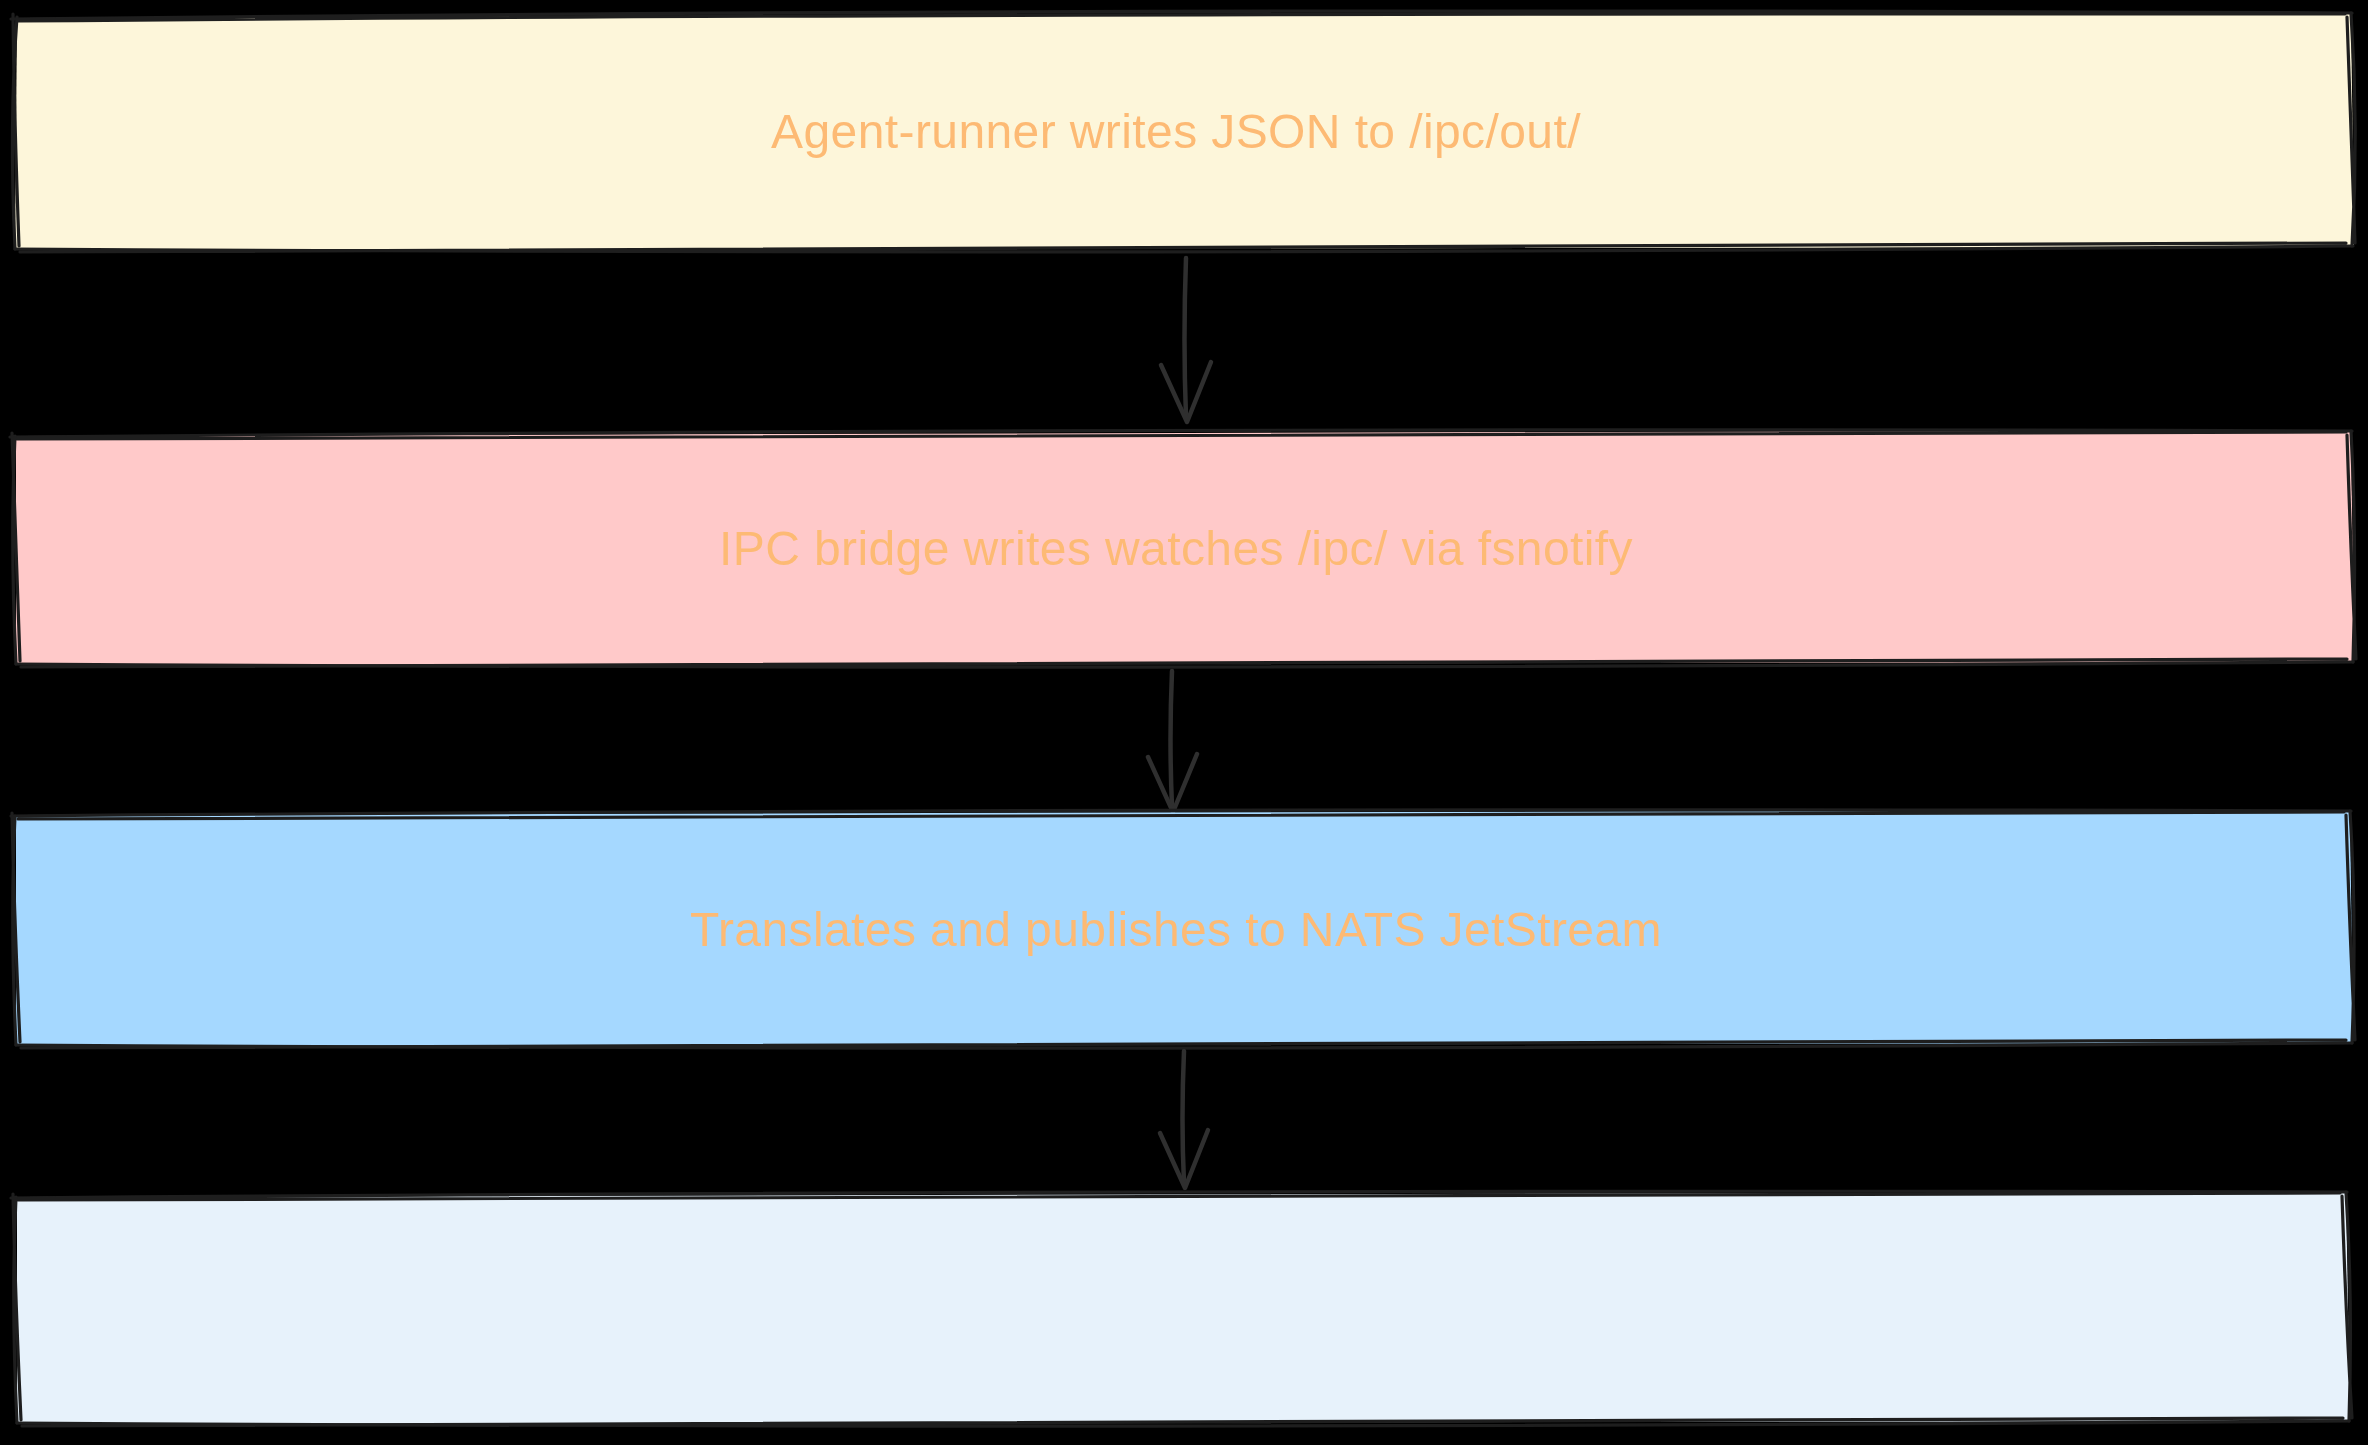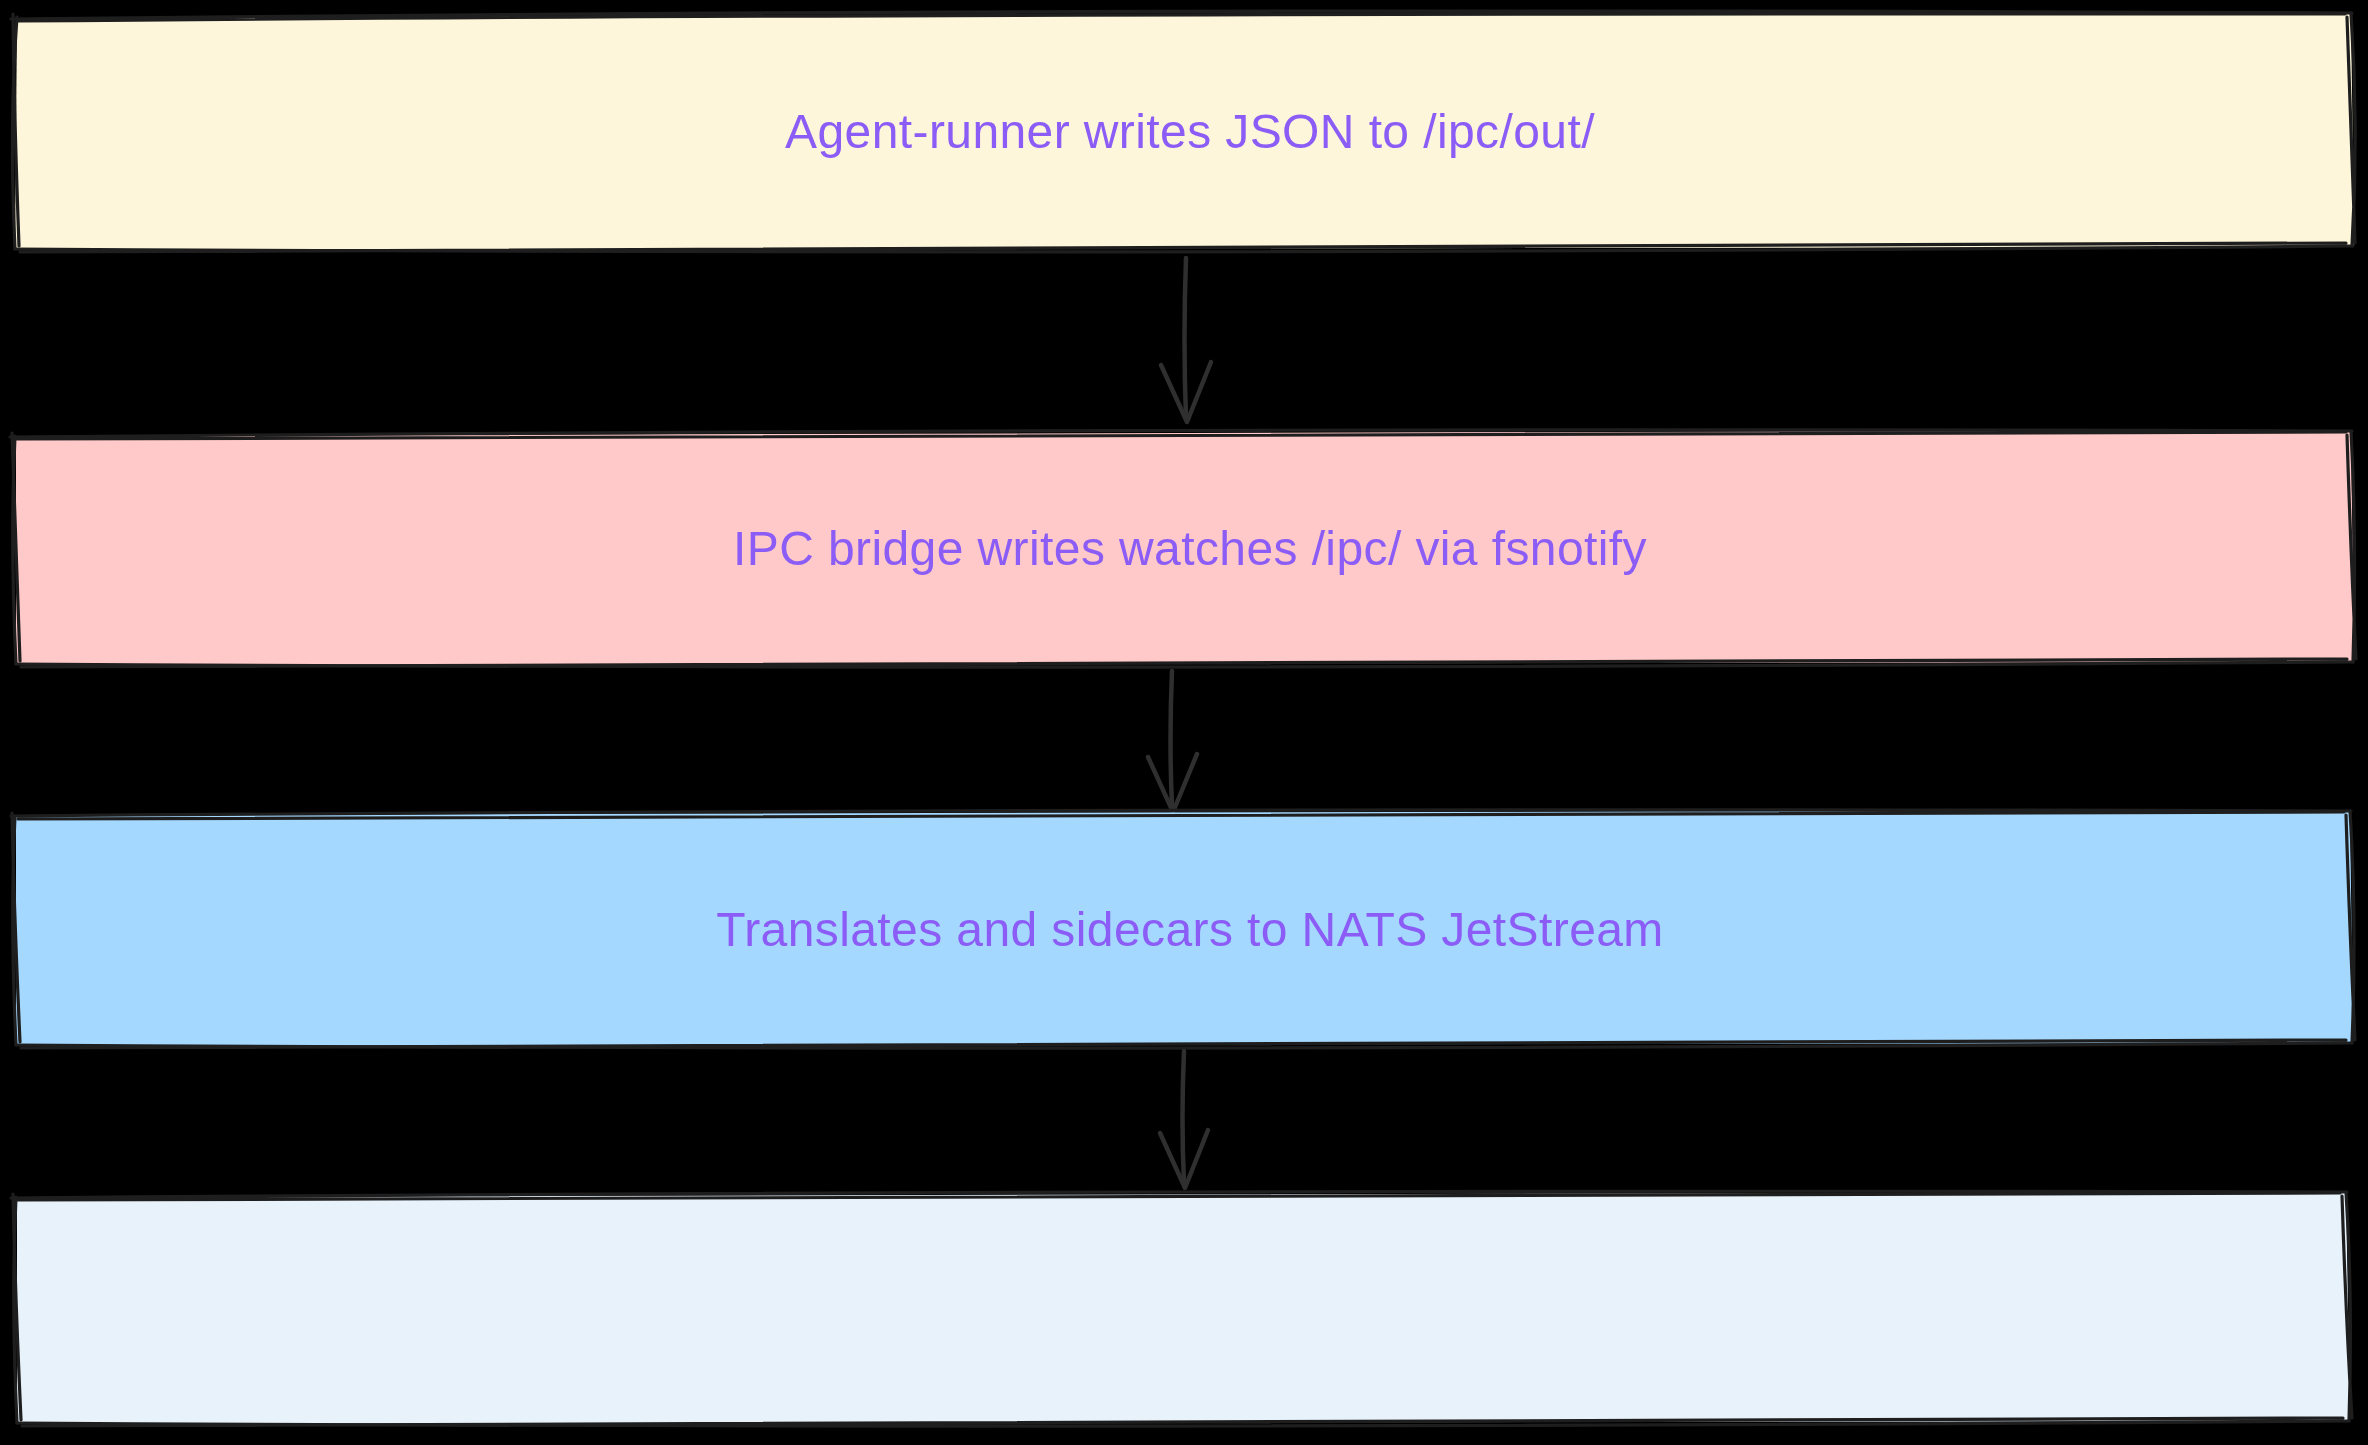--- a/index.html
+++ b/index.html
@@ -33,29 +33,29 @@
   }
   .arrow-stroke {
     fill: none;
     stroke: #2f2f2f;
     stroke-width: 4.5;
     stroke-linecap: round;
     stroke-linejoin: round;
   }
   .box-label {
     position: absolute;
-    left: 22px;
+    left: 8px;
     width: 2336px;
     display: flex;
     align-items: center;
     justify-content: center;
     text-align: center;
     font-size: 48px;
     letter-spacing: 0.4px;
-    color: #8b5cf6;
+    color: #fdba74;
     pointer-events: none;
   }
 </style>
 </head>
 <body>
 
 <div id="canvas">
 
   <svg width="2368" height="1445" viewBox="0 0 2368 1445">
 
@@ -104,16 +104,16 @@
       <path class="ink" d="M 2346 1192 Q 2353 1300 2349 1421 M 2342 1196 Q 2346 1320 2352 1418"></path>
       <path class="ink" d="M 2349 1421 Q 1150 1430 17 1423 M 2343 1418 Q 1000 1426 22 1426"></path>
       <path class="ink" d="M 17 1423 Q 11 1300 16 1197 M 21 1420 Q 15 1290 13 1194"></path>
     </g>
   </svg>
 
   <div class="box-label" style="top: 12px; height: 238px;">Agent-runner writes JSON to /ipc/out/</div>
 
   <div class="box-label" style="top: 433px; height: 230px;">IPC bridge writes watches /ipc/ via fsnotify</div>
 
-  <div class="box-label" style="top: 813px; height: 232px;">Translates and sidecars to NATS JetStream</div>
+  <div class="box-label" style="top: 813px; height: 232px;">Translates and publishes to NATS JetStream</div>
 
 
 </div>
 
 </body></html>

